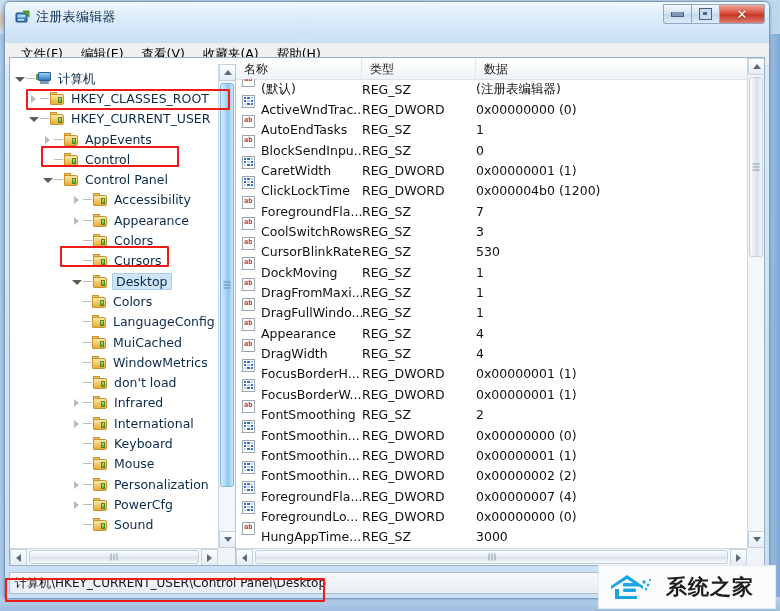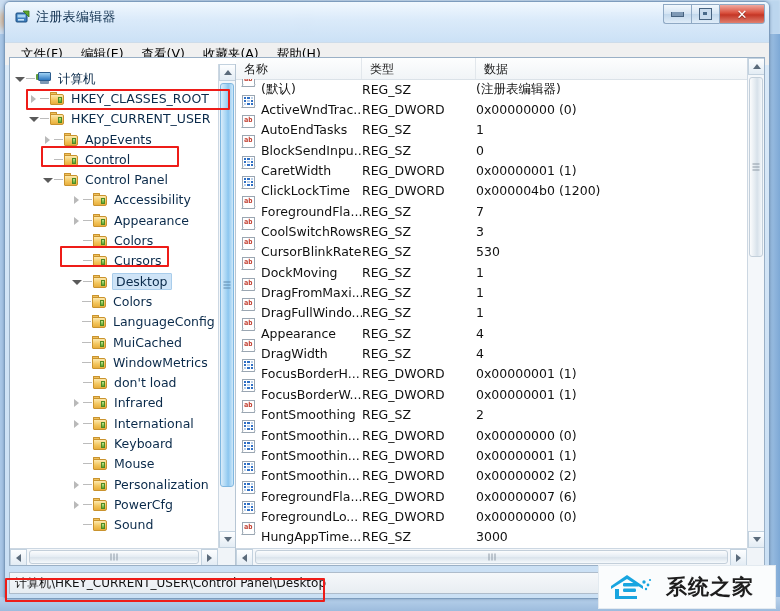--- a/index.html
+++ b/index.html
@@ -813,21 +813,21 @@
                   <i class="off"></i>
                   <i class=""></i>
                   <i class="off"></i>
                   <i class=""></i>
                   <i class=""></i>
                 </span>
               </span>
               <span>ForegroundFla...</span>
             </span>
             <span class="c-type">REG_DWORD</span>
-            <span class="c-data">0x00000007 (6)</span>
+            <span class="c-data">0x00000007 (4)</span>
           </div>
           <div class="lrow">
             <span class="c-name">
               <span class="vicon dw">
                 <i class="pg"></i>
                 <span class="bits">
                   <i class=""></i>
                   <i class=""></i>
                   <i class="off"></i>
                   <i class=""></i>

